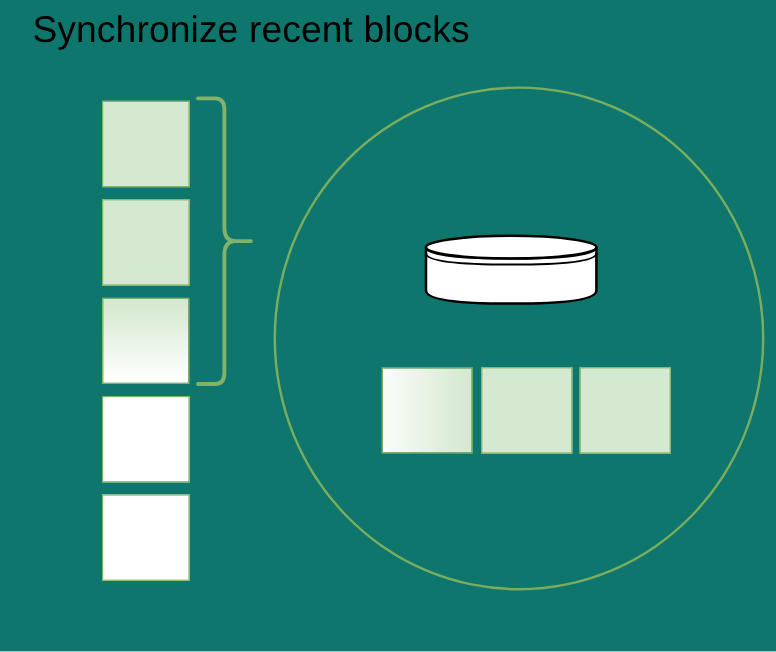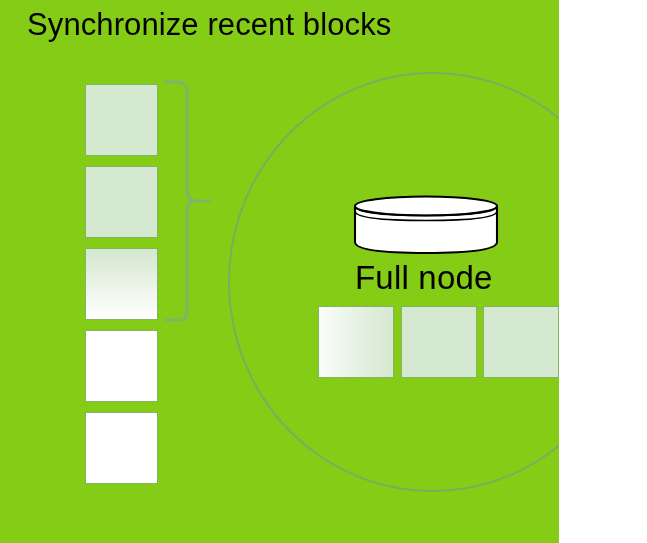--- a/index.html
+++ b/index.html
@@ -2,23 +2,23 @@
 <html><head>
 <meta charset="utf-8">
 <style>
   html, body {
     margin: 0;
     padding: 0;
     background: #ffffff;
   }
   #canvas {
     position: relative;
-    width: 559px;
+    width: 647px;
     height: 543px;
-    background: #84cc16;
+    background: #0f766e;
     overflow: hidden;
     font-family: "Liberation Sans", sans-serif;
   }
 
   
   .label {
     position: absolute;
     color: #000000;
     white-space: nowrap;
     line-height: 1;
@@ -146,21 +146,20 @@
 
   <div id="node-circle"></div>
 
   <svg id="database-icon" viewBox="0 0 148 62">
     <path d="M 3 12 L 3 48 Q 3 59 74 59 Q 145 59 145 48 L 145 12" fill="#ffffff" stroke="#000000" stroke-width="2.1" stroke-linejoin="round"></path>
     <ellipse cx="74" cy="12" rx="71" ry="9.5" fill="#ffffff" stroke="#000000" stroke-width="2.1"></ellipse>
     <path d="M 3 12 Q 3 21.5 74 21.5 Q 145 21.5 145 12" fill="none" stroke="#000000" stroke-width="1.7"></path>
     <path d="M 3 17 Q 3 26.5 74 26.5 Q 145 26.5 145 17" fill="none" stroke="#000000" stroke-width="1.7"></path>
   </svg>
 
-  <div class="label" id="fullnode-label">Full node</div>
 
   <div id="node-blocks">
     <div class="node-block n0 fill-fade-right"></div>
     <div class="node-block n1 fill-solid"></div>
     <div class="node-block n2 fill-solid"></div>
   </div>
 
 
 </div>
 

